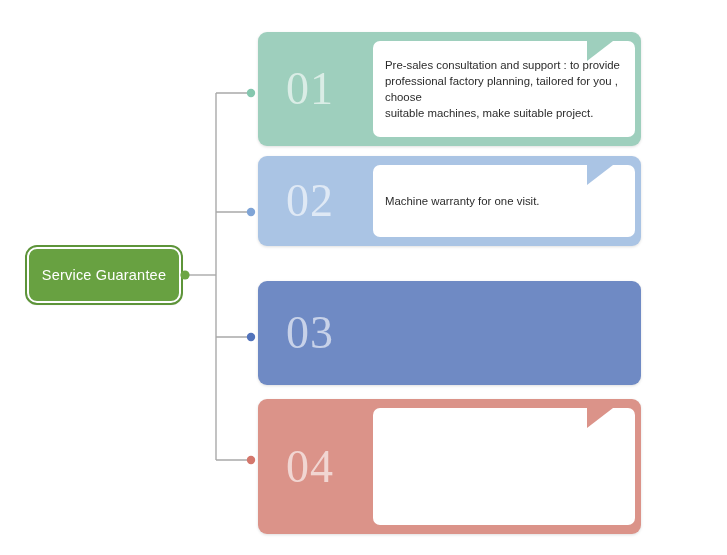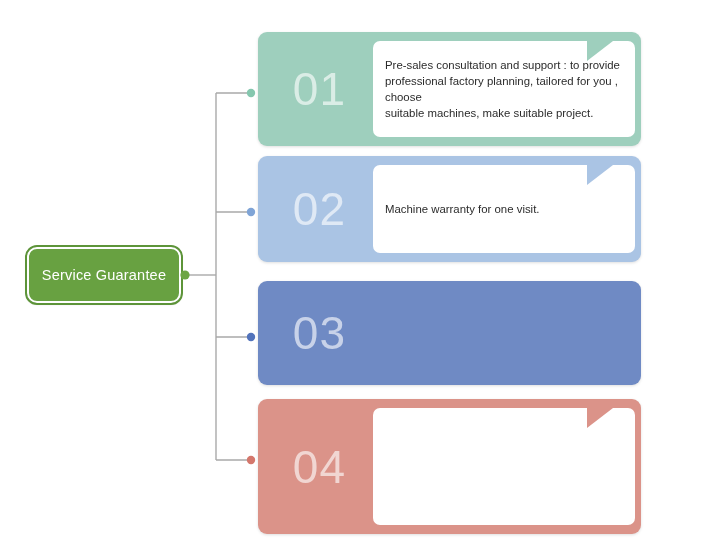--- a/index.html
+++ b/index.html
@@ -64,22 +64,22 @@
     box-sizing: border-box;
     border-radius: 9px;
     box-shadow: 0 1px 3px rgba(0,0,0,0.13);
   }
   .card-num {
     position: absolute;
     left: 16px;
     top: 50%;
     transform: translateY(-50%);
     width: 72px;
-    text-align: right;
-    font-family: Liberation Sans, sans-serif;
+    text-align: center;
+    font-family: Liberation Serif, serif;
     font-size: 46px;
     line-height: 1;
     color: rgba(255,255,255,0.62);
     letter-spacing: 1px;
     user-select: none;
   }
   .panel {
     position: absolute;
     left: 83px;
     top: 9px;
@@ -107,21 +107,21 @@
     height: 0;
     border-style: solid;
     border-width: 0 0 20px 26px;
     border-color: transparent transparent transparent transparent;
   }
 
   
   #card-1 { top: 32px; height: 114px; background: #9ecfbd; }
   #card-1 .tail { border-left-color: #9ecfbd; border-bottom-color: transparent; }
   
-  #card-2 { top: 156px; height: 106px; background: #aac4e4; }
+  #card-2 { top: 156px; height: 90px; background: #aac4e4; }
   #card-2 .tail { border-left-color: #aac4e4; }
   
   #card-3 { top: 281px; height: 104px; background: #6f8ac4; }
   #card-3 .tail { border-left-color: #6f8ac4; }
   
   #card-4 { top: 399px; height: 135px; background: #db9389; }
   #card-4 .tail { border-left-color: #db9389; }
 </style>
 </head>
 <body>

